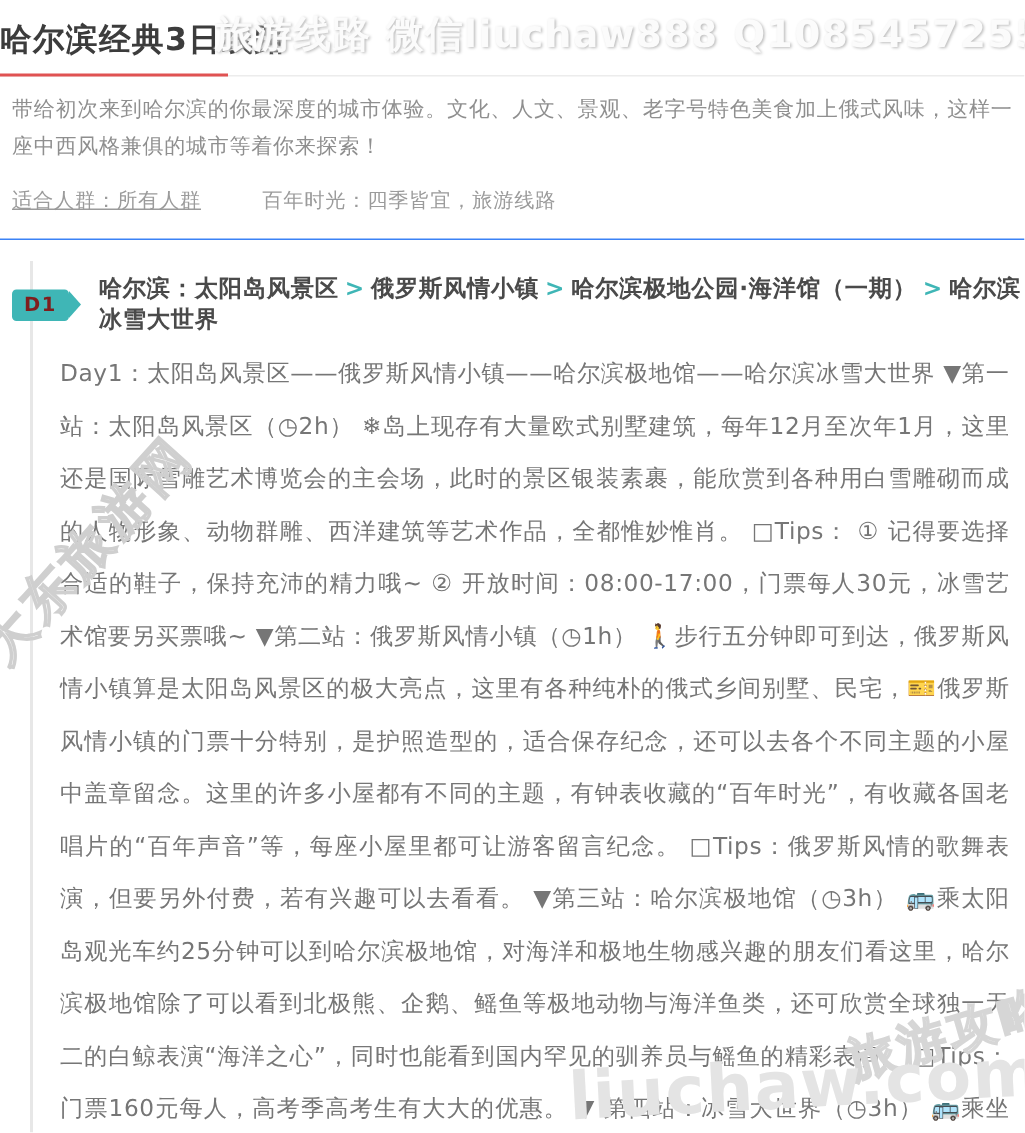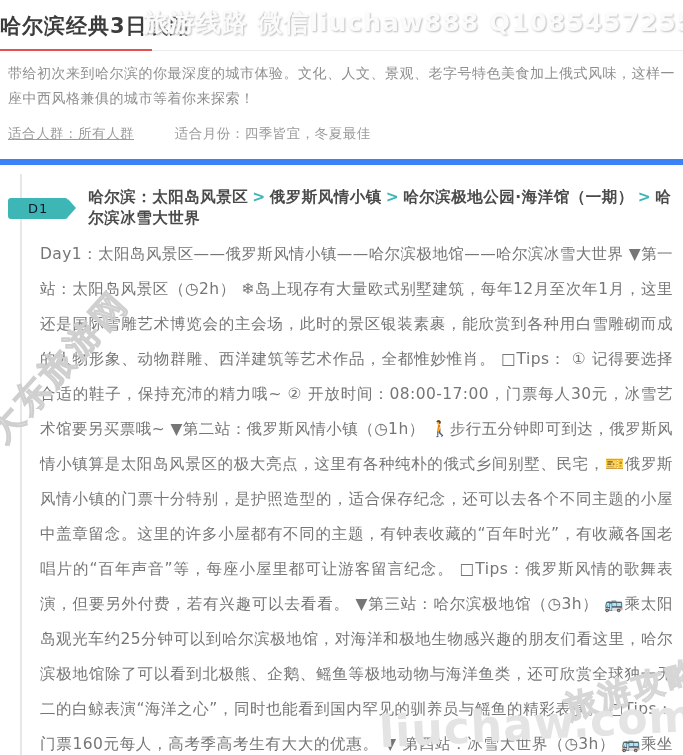--- a/index.html
+++ b/index.html
@@ -25,42 +25,42 @@
   }
   .wm-top{
     position:absolute;top:6px;right:-12px;white-space:nowrap;
     font-size:25px;font-weight:bold;letter-spacing:1px;
     color:#fbfbfb;text-shadow:1px 1px 2px #bdbdbd,-1px -1px 1px #ffffff;
     pointer-events:none;
   }
   
   .intro{
     padding:10px 8px 16px 8px;
-    border-bottom:6px solid #3b82f6;
+    border-bottom:1px solid #3b82f6;
   }
   .desc{
     margin:0;font-size:14px;line-height:25px;color:#8f8f8f;letter-spacing:0.5px;
   }
   .tags{
     margin-top:14px;font-size:13.5px;color:#9b9b9b;letter-spacing:0.5px;
   }
   .tag{display:inline-block;}
   .tag:first-child{margin-right:36px;text-decoration:underline;}
   
   .timeline{
     position:absolute;left:20px;top:174px;bottom:0;width:2px;background:#e7e7e7;
   }
   .day-header{
     display:flex;align-items:center;
     margin:22px 0 0 8px;position:relative;z-index:2;
   }
   .d1-badge{
-    position:relative;background:#3fb6b6;color:#0f172a;
-    font-size:13px;font-weight:normal;letter-spacing:1px;
-    padding:3px 20px;border-radius:3px;line-height:15px;
+    position:relative;background:#3fb6b6;color:#7f1d1d;
+    font-size:13px;font-weight:bold;letter-spacing:1px;
+    padding:3px 8px;border-radius:3px;line-height:15px;
   }
   .d1-badge::after{
     content:"";position:absolute;right:-8px;top:50%;margin-top:-9px;
     border-left:8px solid #3fb6b6;
     border-top:9px solid transparent;border-bottom:9px solid transparent;
   }
   .route{
     margin-left:20px;font-size:15.5px;font-weight:bold;color:#4a4a4a;
     letter-spacing:0.5px;
   }
@@ -101,21 +101,21 @@
 <div class="header">
   <span class="page-title">哈尔滨经典3日线路</span>
   <span class="title-underline"></span>
   <span class="wm-top">旅游线路 微信liuchaw888 Q1085457255</span>
 </div>
 
 <div class="intro">
   <p class="desc">带给初次来到哈尔滨的你最深度的城市体验。文化、人文、景观、老字号特色美食加上俄式风味，这样一座中西风格兼俱的城市等着你来探索！</p>
   <div class="tags">
     <span class="tag"><span>适合人群：</span><span>所有人群</span></span>
-    <span class="tag"><span>适合月份：</span><span>四季皆宜，冬夏最佳</span></span>
+    <span class="tag"><span>百年时光：</span><span>四季皆宜，旅游线路</span></span>
   </div>
 </div>
 
 <div class="timeline"></div>
 
 <div class="day-header">
   <span class="d1-badge">D1</span>
   <span class="route">
     <span>哈尔滨：</span><span>太阳岛风景区</span><span class="sep">&gt;</span><span>俄罗斯风情小镇</span><span class="sep">&gt;</span><span>哈尔滨极地公园·海洋馆（一期）</span><span class="sep">&gt;</span><span>哈尔滨冰雪大世界</span>
   </span>

